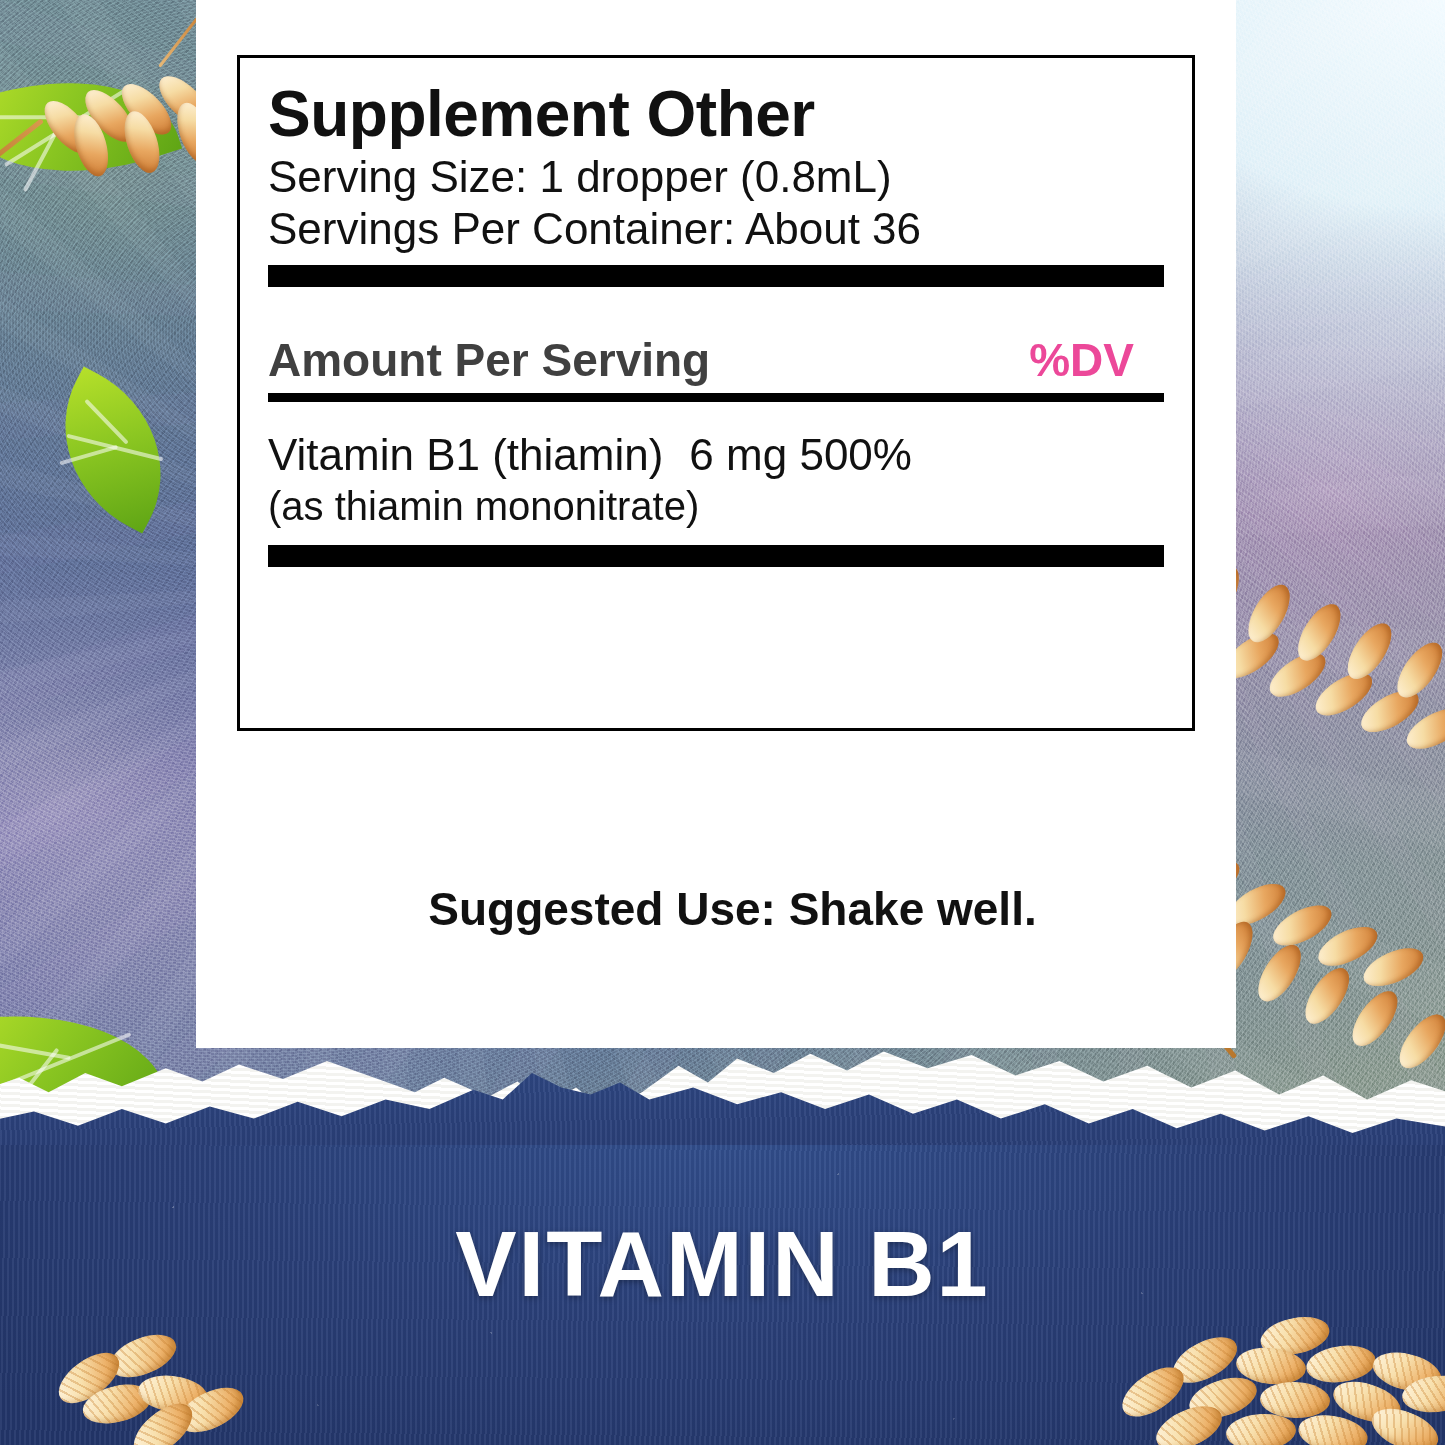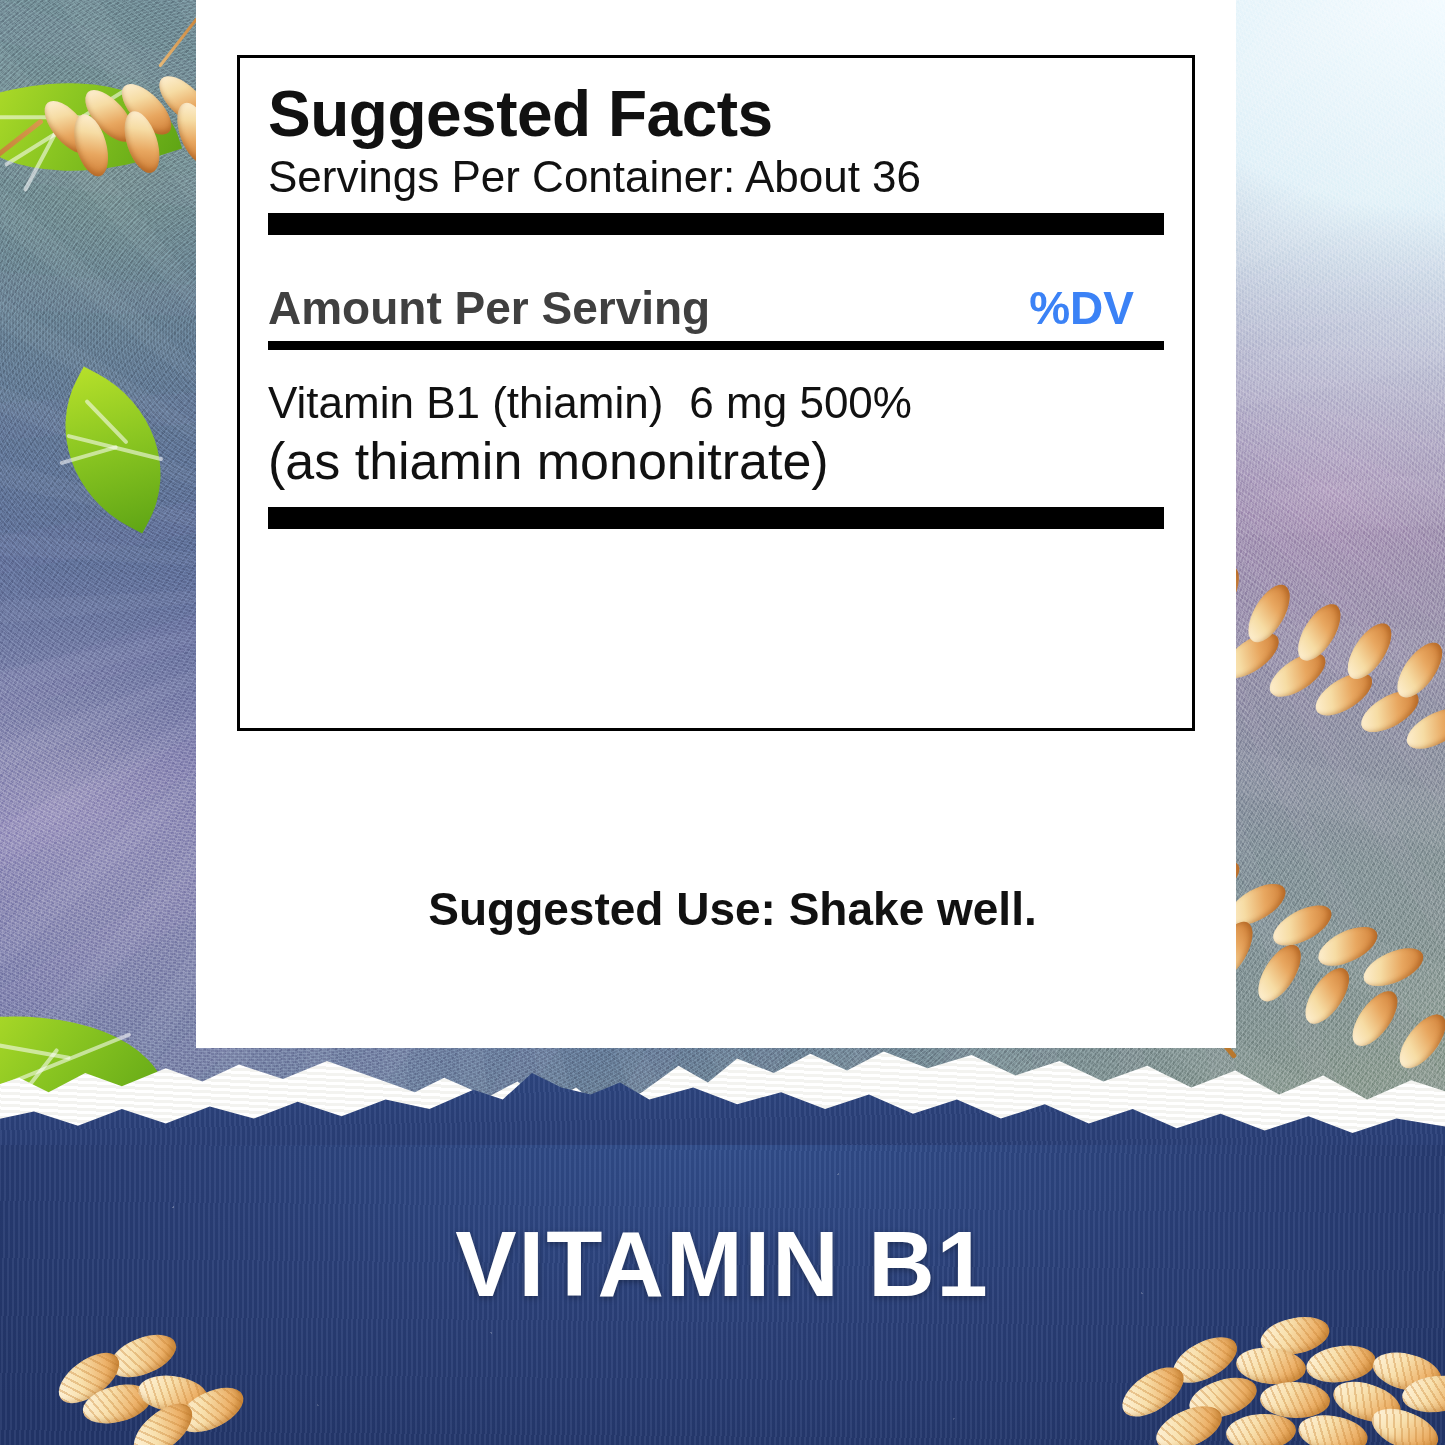--- a/index.html
+++ b/index.html
@@ -109,26 +109,26 @@
   .sf-line{
     font-size:44px;line-height:1.18;color:#111;white-space:nowrap;
   }
   .bar-thick{height:22px;background:#000;margin:10px 0 0 0;}
   .bar-thin{height:9px;background:#000;margin:6px 0 0 0;}
   .aps-row{
     display:flex;align-items:baseline;justify-content:space-between;
     margin-top:46px;
   }
   .aps-left{font-size:46px;font-weight:700;color:#404040;}
-  .aps-right{font-size:46px;font-weight:700;color:#3b82f6;padding-right:30px;}
+  .aps-right{font-size:46px;font-weight:700;color:#ec4899;padding-right:30px;}
   .nutrient{
     margin-top:26px;font-size:44px;line-height:1.22;color:#111;white-space:nowrap;
   }
   .nutrient .amt{margin-left:26px;margin-top:43px;}
-  .nutrient-sub{font-size:52px;line-height:1.22;color:#111;}
+  .nutrient-sub{font-size:40px;line-height:1.22;color:#111;}
   .bar-final{height:22px;background:#000;margin-top:14px;}
 
   .other-ing{
     position:absolute;left:0;right:0;top:752px;
     text-align:center;font-size:40px;color:#111;
   }
   .suggested{
     position:absolute;left:0;right:0;top:880px;
     text-align:center;font-size:46px;font-weight:700;color:#111;line-height:1.3;padding-left:33px;
   }
@@ -259,22 +259,23 @@
     <div class="grain" style="left:60px;top:140px;transform:rotate(-56deg);"></div>
     <div class="grain" style="left:106px;top:166px;transform:rotate(-54deg);"></div>
     <div class="grain" style="left:152px;top:192px;transform:rotate(-52deg);"></div>
     <div class="grain" style="left:198px;top:218px;transform:rotate(-50deg);"></div>
     <div class="grain" style="left:244px;top:244px;transform:rotate(-48deg);"></div>
   </div>
 
   <div class="card">
 
     <div class="factbox">
-      <div class="sf-title">Suggested Facts</div>
-
+      <div class="sf-title">Supplement Other</div>
+
+      <div class="sf-line">Serving Size: 1 dropper (0.8mL)</div>
 
       <div class="sf-line">Servings Per Container: About 36</div>
 
       <div class="bar-thick"></div>
 
       <div class="aps-row">
         <span class="aps-left">Amount Per Serving</span>
         <span class="aps-right">%DV</span>
       </div>
 

